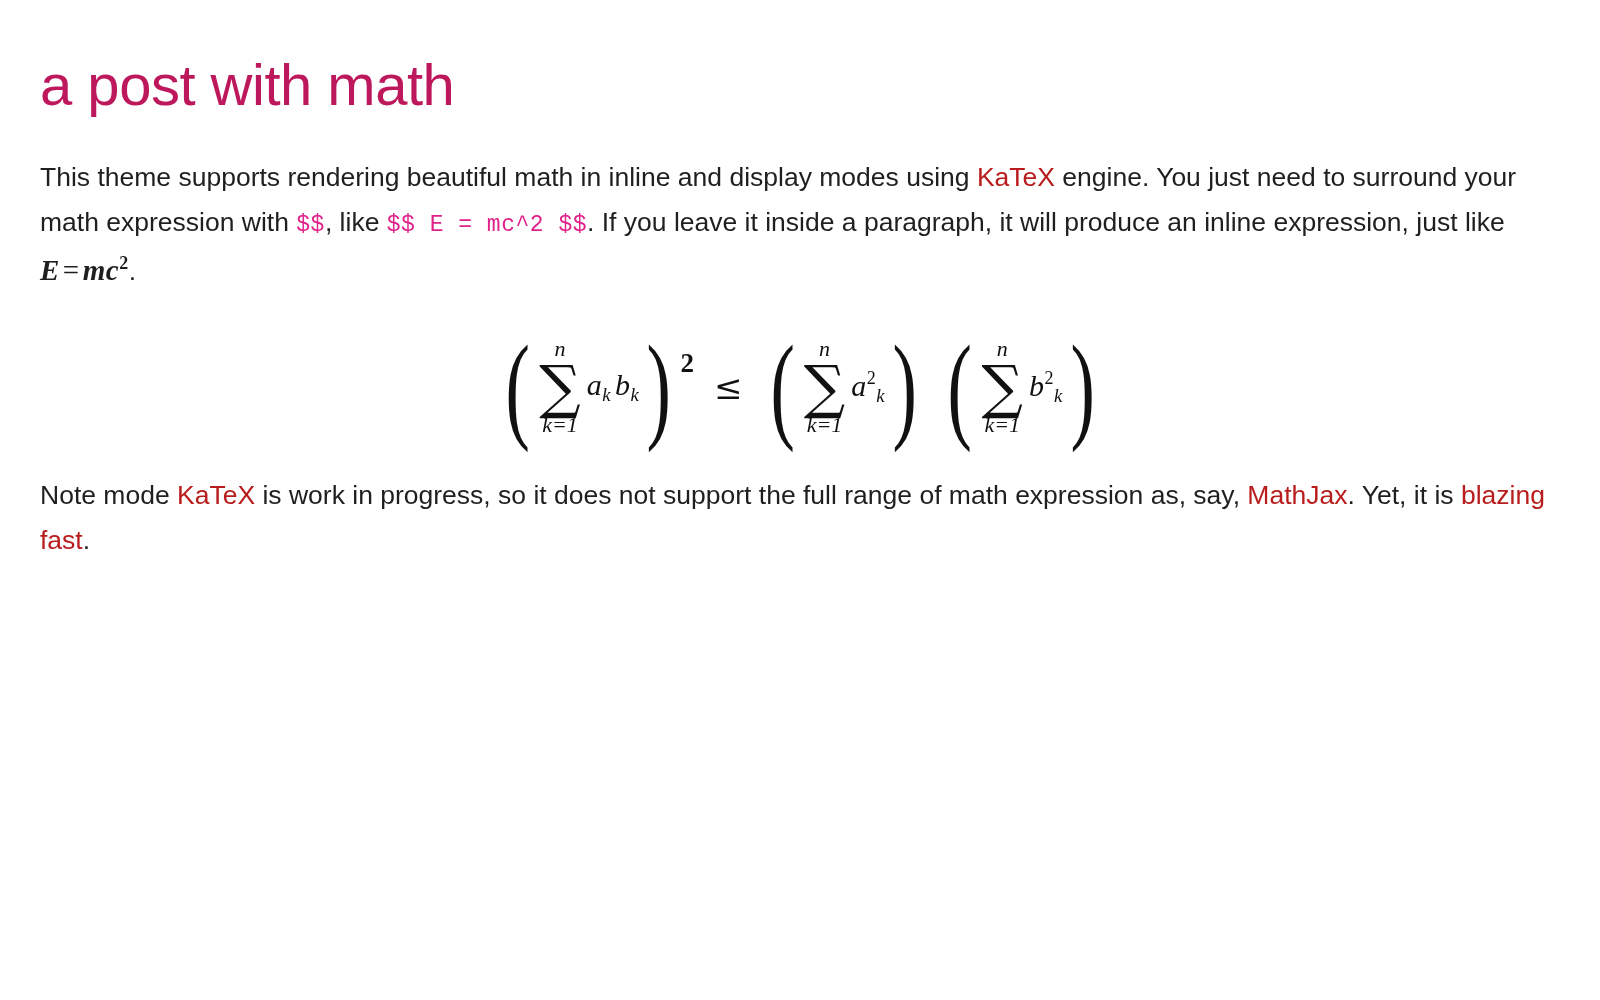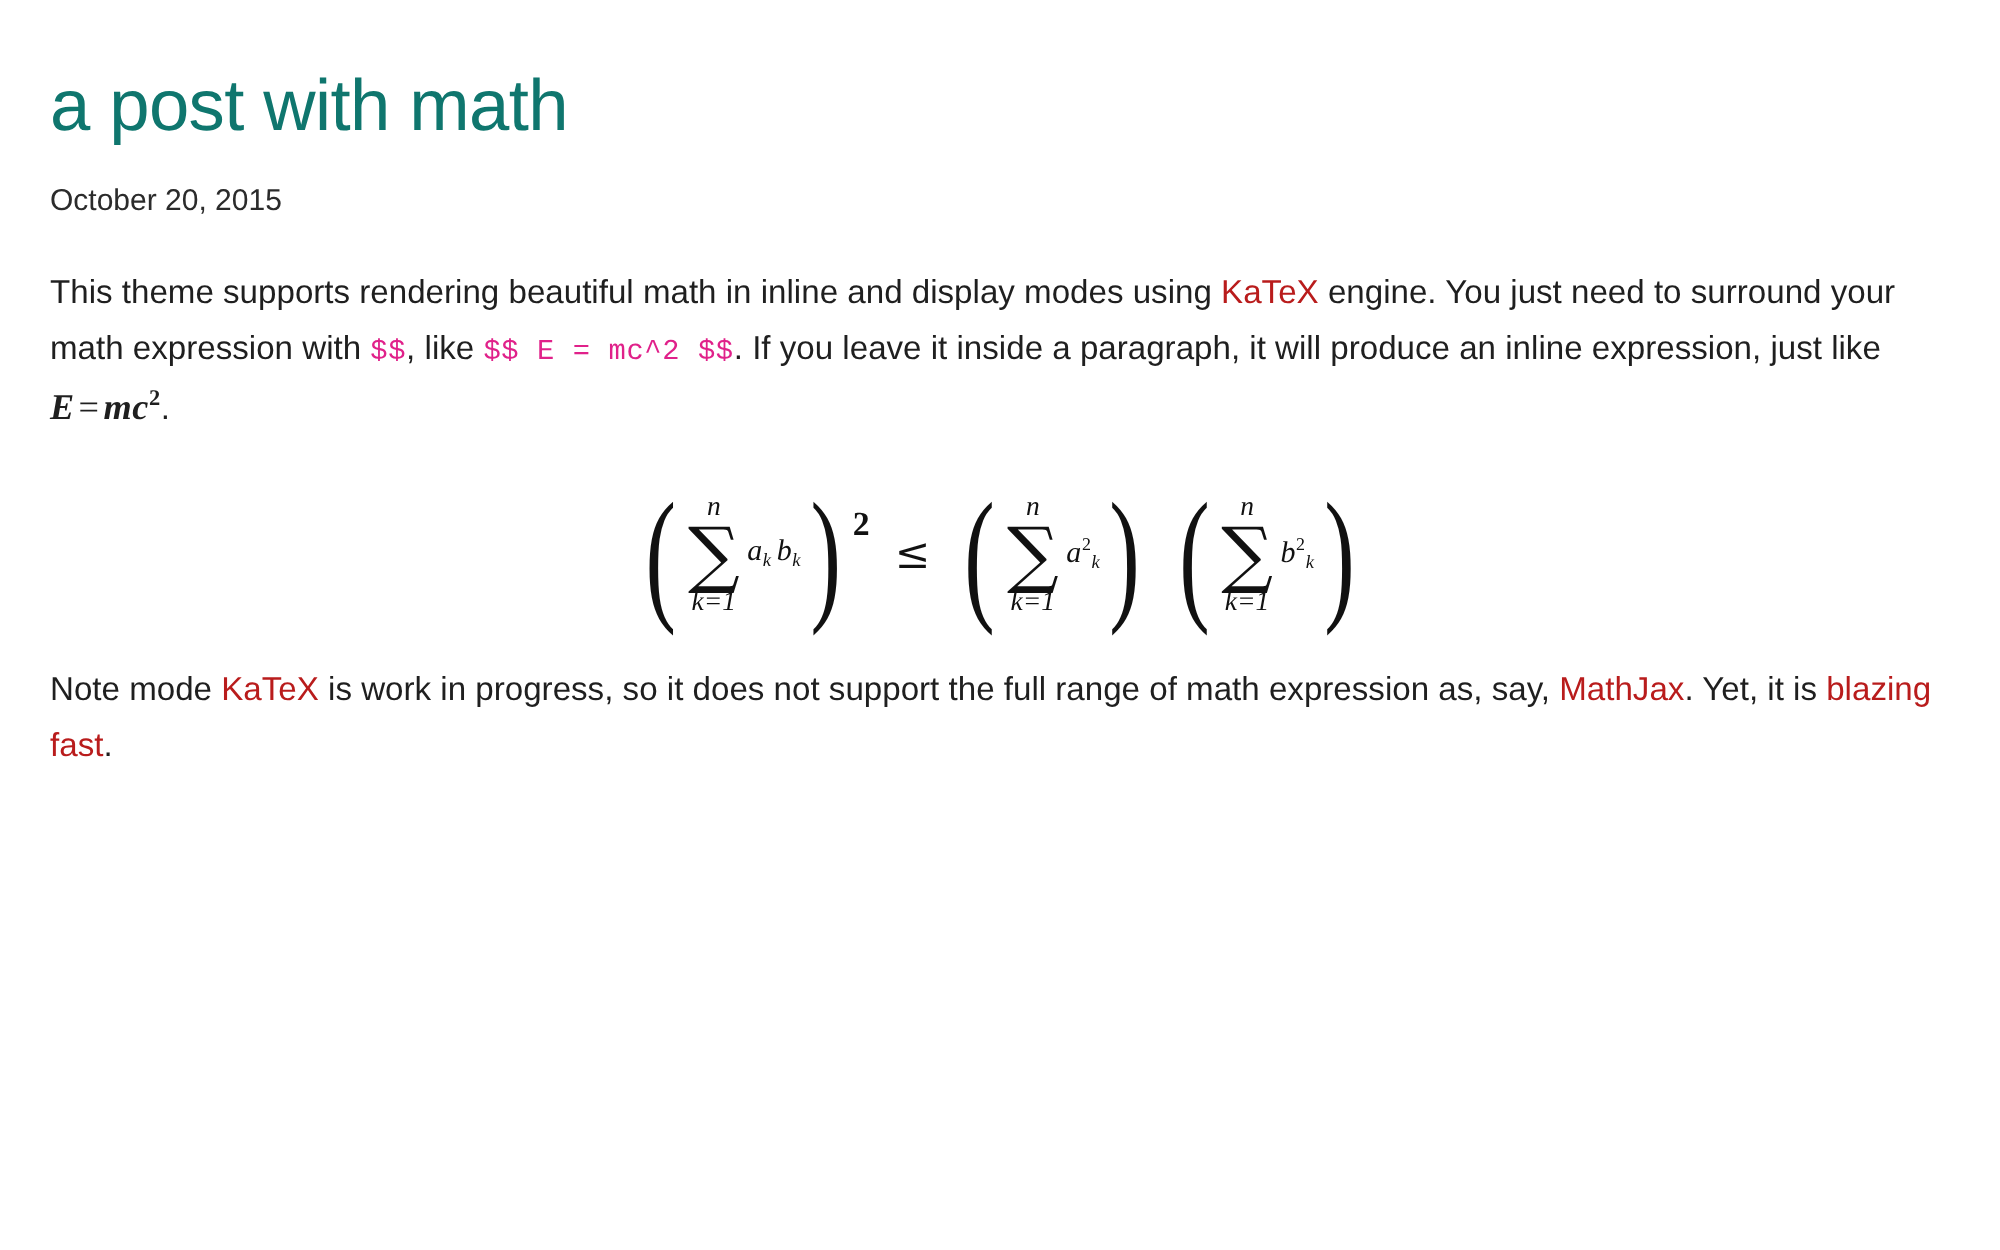--- a/index.html
+++ b/index.html
@@ -17,21 +17,21 @@
   .page {
     padding: 52px 40px 0 40px;
     box-sizing: border-box;
   }
   .post-title {
     font-size: 58px;
     font-weight: 400;
     line-height: 1.15;
     letter-spacing: -0.5px;
     margin: 0 0 0 0;
-    color: #0f766e;
+    color: #be185d;
   }
   .post-date {
     font-size: 24px;
     color: #2b2b2b;
     margin-top: 28px;
     margin-bottom: 0;
   }
   p.body-text {
     font-size: 26.5px;
     line-height: 1.72;
@@ -113,21 +113,21 @@
     font-size: 22px;
     font-style: italic;
     font-family: "Liberation Serif", serif;
     line-height: 1;
     margin-top: -2px;
     text-align: right;
   }
   .term {
     font-family: "Liberation Serif", serif;
     font-style: italic;
-    font-size: 24px;
+    font-size: 30px;
     letter-spacing: 0.5px;
     margin-left: 4px;
   }
   .term sub {
     font-size: 0.62em;
     font-style: italic;
     vertical-align: -0.32em;
   }
   .term sup {
     font-size: 0.6em;
@@ -152,21 +152,20 @@
     display: inline-block;
   }
 </style>
 </head>
 <body>
 
 <div class="page">
 
   <h1 class="post-title">a post with math</h1>
 
-  <div class="post-date">October 20, 2015</div>
 
   <p class="body-text"><span>This theme supports rendering beautiful math in inline and display modes using </span><a class="link">KaTeX</a><span> engine. You just need to surround your math expression with </span><code class="code">$$</code><span>, like </span><code class="code">$$ E = mc^2 $$</code><span>. If you leave it inside a paragraph, it will produce an inline expression, just like </span><span class="imath">E<span class="op">=</span>mc<sup>2</sup></span><span>.</span></p>
 
 
   <div class="display-math">
 
     <span class="mgroup">
       <span class="paren">(</span>
       <span class="sumblock">
         <span class="lim-top">n</span>

